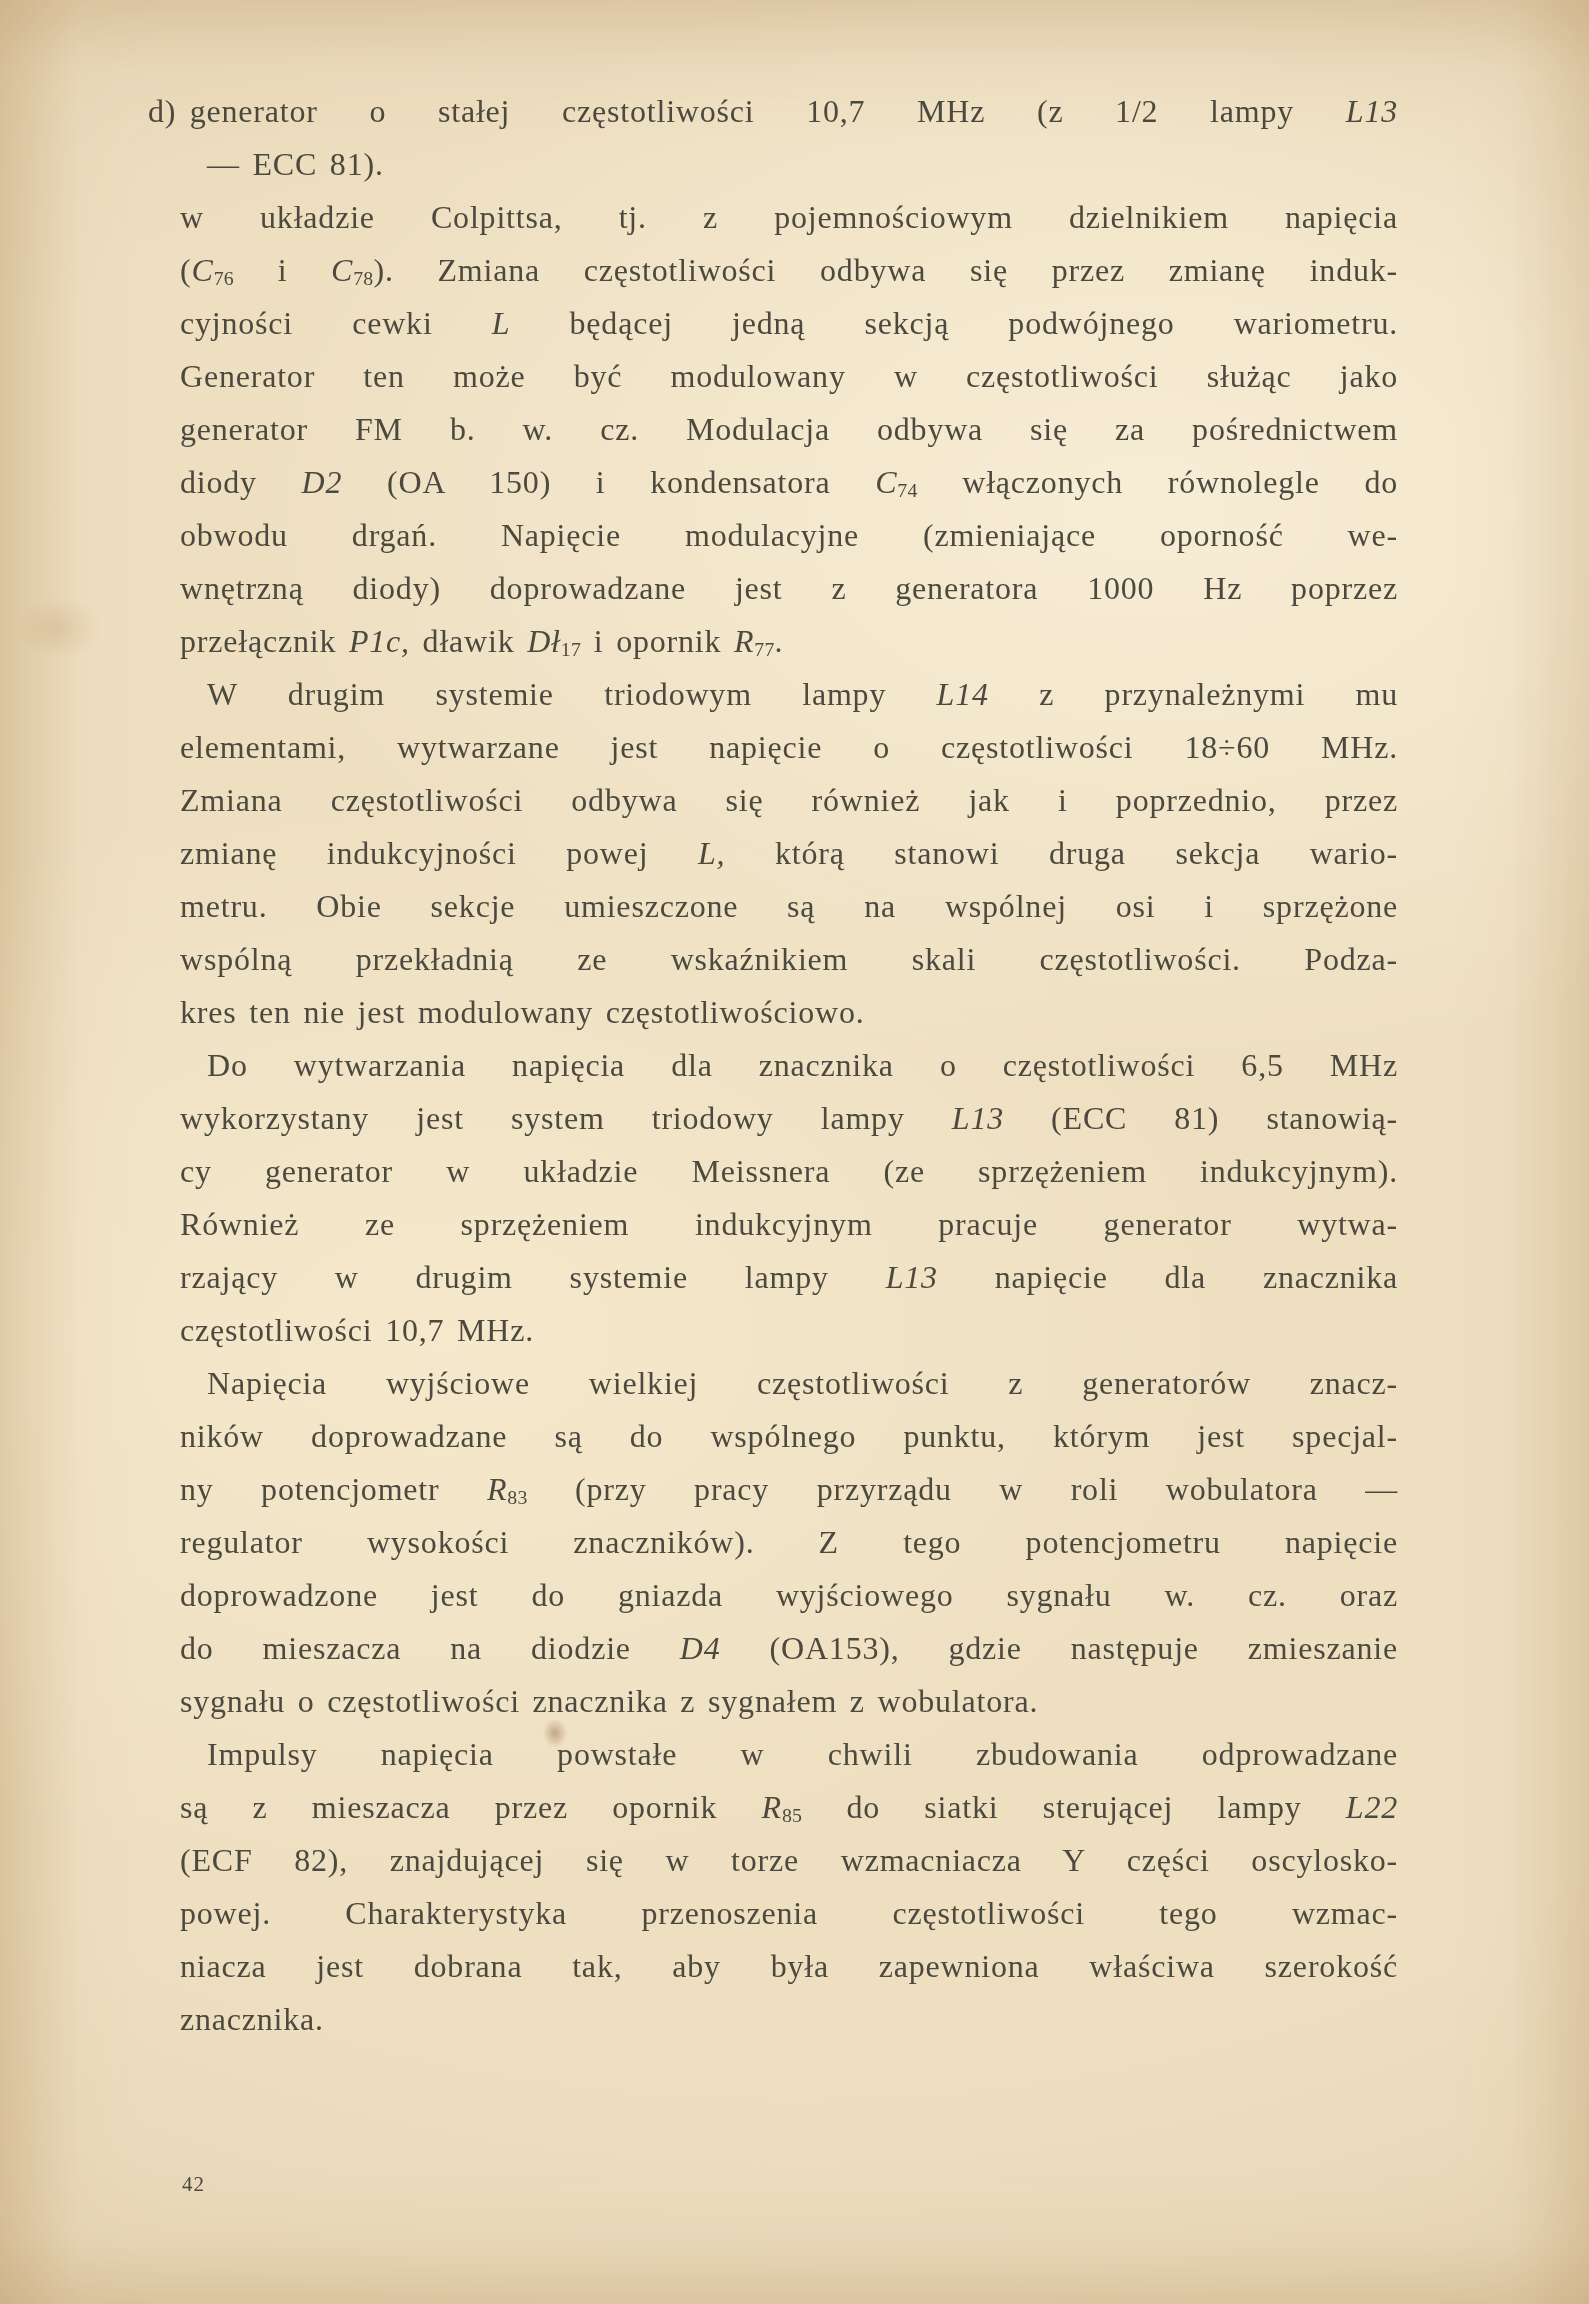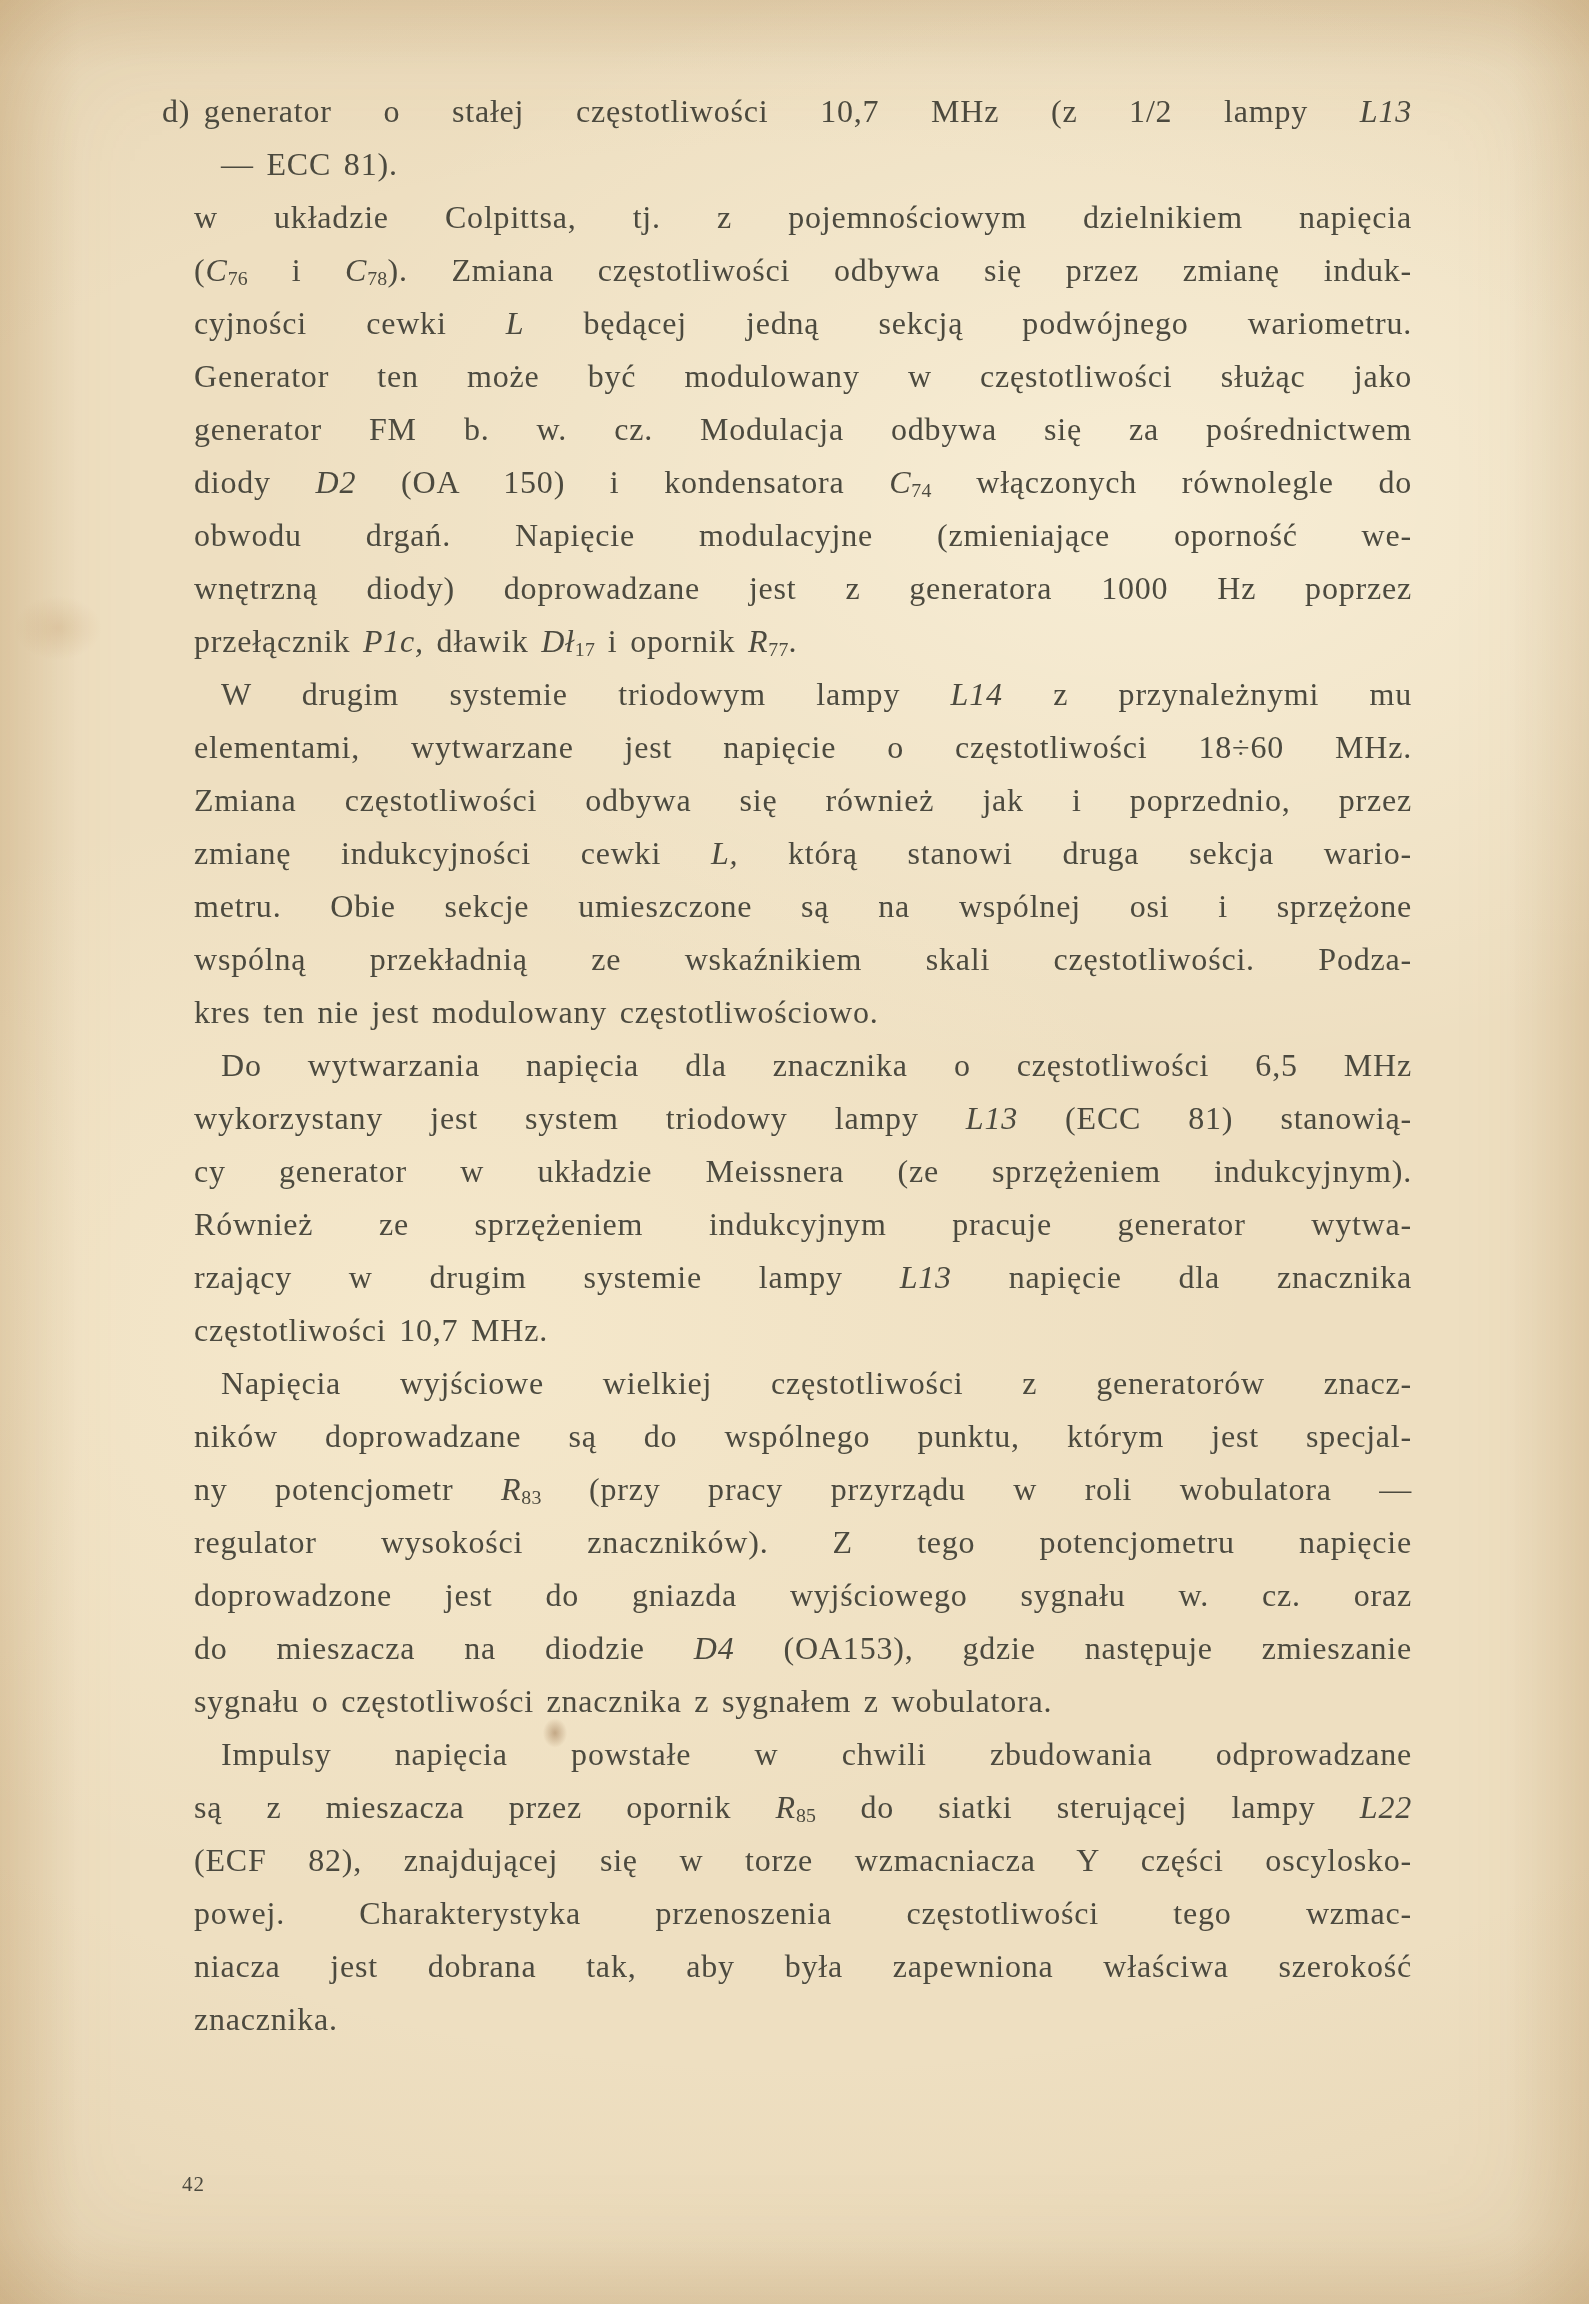--- a/index.html
+++ b/index.html
@@ -18,21 +18,21 @@
       linear-gradient(180deg, rgba(194,158,106,0.18), rgba(194,158,106,0) 3%, rgba(194,158,106,0) 97%, rgba(194,158,106,0.18) 100%);
     font-family:"Liberation Serif","DejaVu Serif",serif;
     color:#4c4a3f;
   }
   .page::after{
     content:"";position:absolute;inset:0;pointer-events:none;
     box-shadow:inset 0 0 135px rgba(150,112,60,0.18);
   }
   .text-block{
     position:absolute;
-    left:194px;top:85px;
+    left:180px;top:85px;
     width:1218px;
   }
   .line{
     height:53px;line-height:53px;
     font-size:32px;
     letter-spacing:0.8px;
     word-spacing:3.9px;
     white-space:nowrap;
   }
   .j{text-align:justify;text-align-last:justify;}
@@ -59,21 +59,21 @@
       <div class="line j"><span>cyjności cewki </span><span class="it">L</span><span> będącej jedną sekcją podwójnego wariometru.</span></div>
       <div class="line j"><span>Generator ten może być modulowany w częstotliwości służąc jako</span></div>
       <div class="line j"><span>generator FM b. w. cz. Modulacja odbywa się za pośrednictwem</span></div>
       <div class="line j"><span>diody </span><span class="it">D2</span><span> (OA 150) i kondensatora </span><span class="it">C</span><span class="sub">74</span><span> włączonych równolegle do</span></div>
       <div class="line j"><span>obwodu drgań. Napięcie modulacyjne (zmieniające oporność we-</span></div>
       <div class="line j"><span>wnętrzną diody) doprowadzane jest z generatora 1000 Hz poprzez</span></div>
       <div class="line"><span>przełącznik </span><span class="it">P1c,</span><span> dławik </span><span class="it">Dł</span><span class="sub">17</span><span> i opornik </span><span class="it">R</span><span class="sub">77</span><span>.</span></div>
       <div class="line first j"><span>W drugim systemie triodowym lampy </span><span class="it">L14</span><span> z przynależnymi mu</span></div>
       <div class="line j"><span>elementami, wytwarzane jest napięcie o częstotliwości 18÷60 MHz.</span></div>
       <div class="line j"><span>Zmiana częstotliwości odbywa się również jak i poprzednio, przez</span></div>
-      <div class="line j"><span>zmianę indukcyjności cewki </span><span class="it">L,</span><span> którą stanowi druga sekcja wario-</span></div>
+      <div class="line j"><span>zmianę indukcyjności powej </span><span class="it">L,</span><span> którą stanowi druga sekcja wario-</span></div>
       <div class="line j"><span>metru. Obie sekcje umieszczone są na wspólnej osi i sprzężone</span></div>
       <div class="line j"><span>wspólną przekładnią ze wskaźnikiem skali częstotliwości. Podza-</span></div>
       <div class="line"><span>kres ten nie jest modulowany częstotliwościowo.</span></div>
       <div class="line first j"><span>Do wytwarzania napięcia dla znacznika o częstotliwości 6,5 MHz</span></div>
       <div class="line j"><span>wykorzystany jest system triodowy lampy </span><span class="it">L13</span><span> (ECC 81) stanowią-</span></div>
       <div class="line j"><span>cy generator w układzie Meissnera (ze sprzężeniem indukcyjnym).</span></div>
       <div class="line j"><span>Również ze sprzężeniem indukcyjnym pracuje generator wytwa-</span></div>
       <div class="line j"><span>rzający w drugim systemie lampy </span><span class="it">L13</span><span> napięcie dla znacznika</span></div>
       <div class="line"><span>częstotliwości 10,7 MHz.</span></div>
       <div class="line first j"><span>Napięcia wyjściowe wielkiej częstotliwości z generatorów znacz-</span></div>

